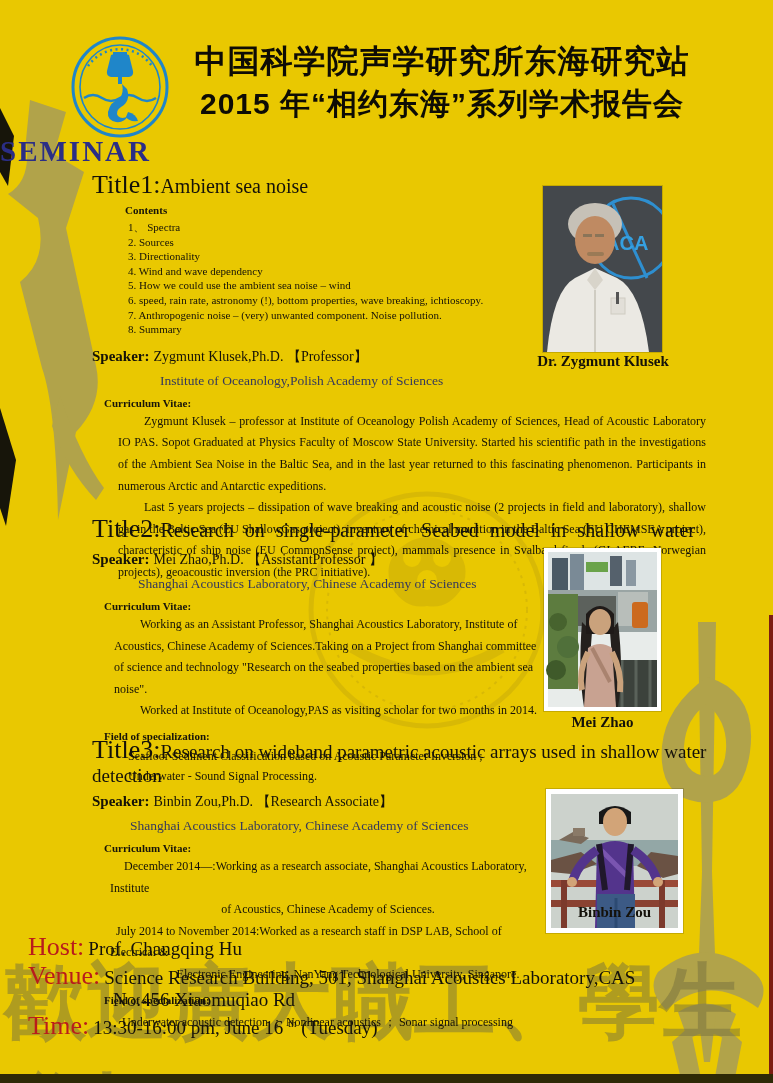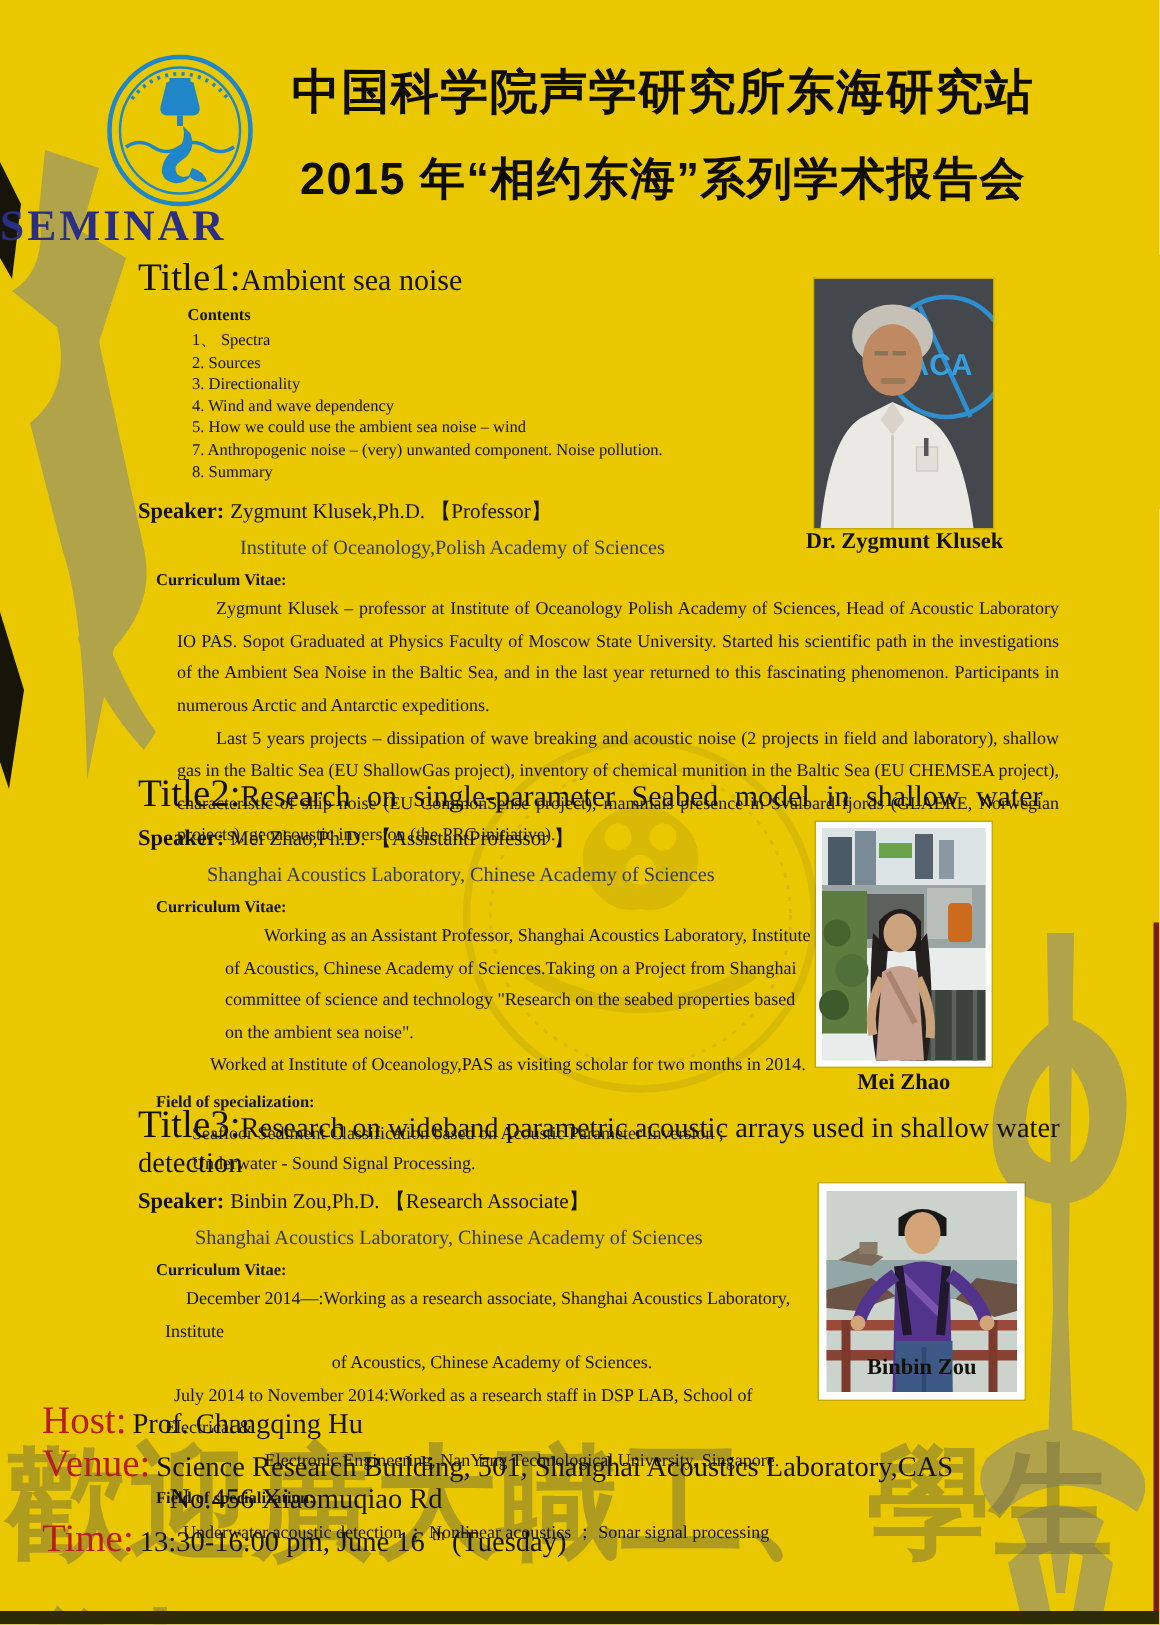--- a/index.html
+++ b/index.html
@@ -7,21 +7,21 @@
   #poster{position:relative;width:773px;height:1083px;background:#e9c801;overflow:hidden;
           font-family:"Liberation Serif","DejaVu Serif",serif;color:#151208;}
   .abs{position:absolute;}
   .deco{position:absolute;z-index:0;pointer-events:none;}
   .content{position:absolute;z-index:2;left:0;top:0;width:773px;height:1083px;}
 
   
   .org-line{position:absolute;left:172px;width:540px;text-align:center;font-weight:bold;
             color:#0e0c05;font-family:"Liberation Sans","DejaVu Sans",sans-serif;}
   .org1{top:40px;font-size:32px;letter-spacing:1px;}
-  .org2{top:99px;font-size:30px;letter-spacing:1px;}
+  .org2{top:84px;font-size:30px;letter-spacing:1px;}
   .seminar{position:absolute;left:0;top:135px;width:773px;
            font-size:29px;letter-spacing:2px;color:#2b2e86;font-weight:bold;}
 
   
   .title-row{white-space:nowrap;}
   .title-label{font-size:26px;color:#14110a;}
   .title-text{font-size:20px;color:#14110a;}
   .speaker-row{margin-top:0;}
   .speaker-label{font-weight:bold;font-size:15px;text-align:center;}
   .speaker-name{font-size:14px;}
@@ -112,20 +112,21 @@
       <div class="title-row">
         <span class="title-label">Title1:</span><span class="title-text">Ambient sea noise</span>
       </div>
       <div class="small-label" style="margin:4px 0 0 33px;">Contents</div>
       <ul class="contents-list" style="margin-left:36px;">
         <li>1、 Spectra</li>
         <li>2.  Sources</li>
         <li>3.  Directionality</li>
         <li>4.  Wind and wave dependency</li>
         <li>5.  How we could use the ambient sea noise – wind</li>
+        <li>6.  speed, rain rate, astronomy (!), bottom properties, wave breaking, ichtioscopy.</li>
         <li>7.  Anthropogenic noise – (very) unwanted component. Noise pollution.</li>
         <li>8.  Summary</li>
       </ul>
       <div class="speaker-row" style="margin-top:10px;">
         <span class="speaker-label">Speaker:</span>
         <span class="speaker-name">Zygmunt  Klusek,Ph.D. 【Professor】</span>
       </div>
       <div class="affil" style="margin:7px 0 0 68px;">Institute of Oceanology,Polish Academy of Sciences</div>
       <div class="small-label" style="margin:8px 0 0 12px;">Curriculum Vitae:</div>
       <div style="width:588px;margin:2px 0 0 26px;">
@@ -158,21 +159,21 @@
       <div class="title-row" style="white-space:normal;width:648px;word-spacing:6px;">
         <span class="title-label">Title2:</span><span class="title-text">Research on single-parameter Seabed model in shallow water</span>
       </div>
       <div class="speaker-row" style="margin-top:6px;">
         <span class="speaker-label">Speaker:</span>
         <span class="speaker-name">Mei Zhao,Ph.D. 【AssistantProfessor 】</span>
       </div>
       <div class="affil" style="margin:7px 0 0 46px;">Shanghai Acoustics Laboratory, Chinese Academy of Sciences</div>
       <div class="small-label" style="margin:8px 0 0 12px;">Curriculum Vitae:</div>
       <div style="width:430px;margin:2px 0 0 22px;">
-        <p class="cv-p" style="text-align:left;margin-left:36px;">Working as an Assistant Professor, Shanghai Acoustics Laboratory, Institute of Acoustics, Chinese Academy of Sciences.Taking on a Project from Shanghai committee of science and technology "Research on the seabed properties based on the ambient sea noise".</p>
+        <p class="cv-p" style="text-align:left;">Working as an Assistant Professor, Shanghai Acoustics Laboratory, Institute of Acoustics, Chinese Academy of Sciences.Taking on a Project from Shanghai committee of science and technology "Research on the seabed properties based on the ambient sea noise".</p>
         <p class="cv-p" style="text-align:left;">Worked at Institute of Oceanology,PAS as visiting scholar for two months in 2014.</p>
       </div>
       <div class="small-label" style="margin:8px 0 0 12px;">Field of specialization:</div>
       <p class="field-text" style="width:400px;margin:4px 0 0 36px;">Seafloor Sediment Classification based on Acoustic Parameter Inversion ; Underwater - Sound Signal Processing.</p>
     </div>
 
     <div class="photo-frame" style="left:544px;top:548px;width:117px;height:163px;padding:0;">
       <svg width="117" height="163" viewBox="0 0 117 163">
         <rect width="117" height="163" fill="#fff"></rect>
         <g transform="translate(4,4)">

